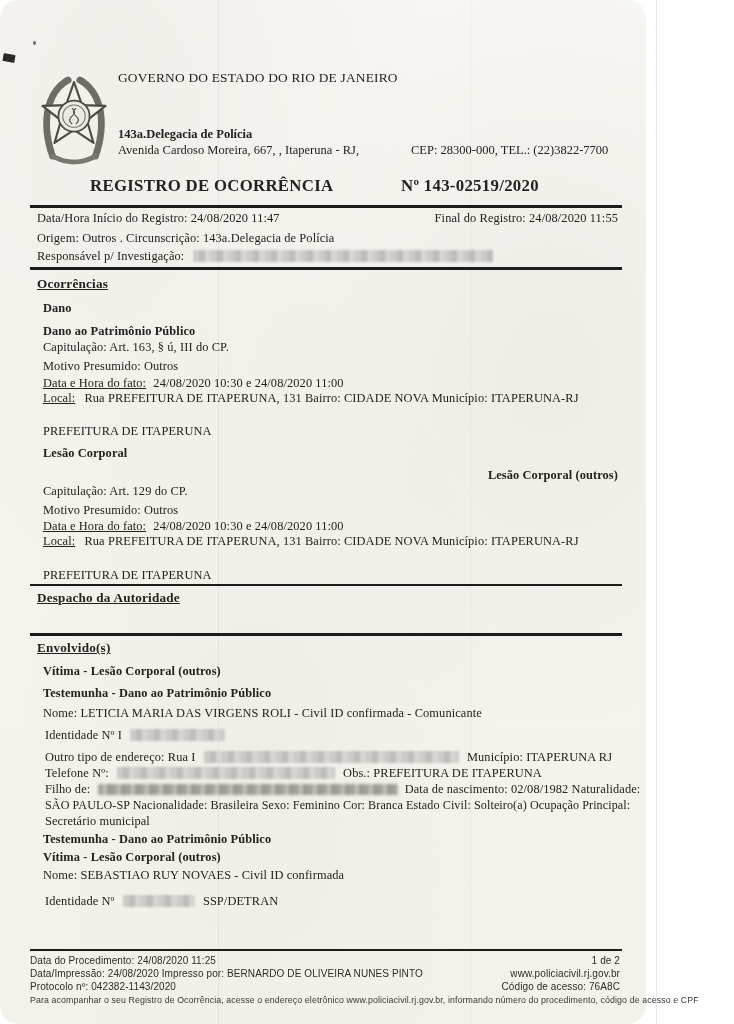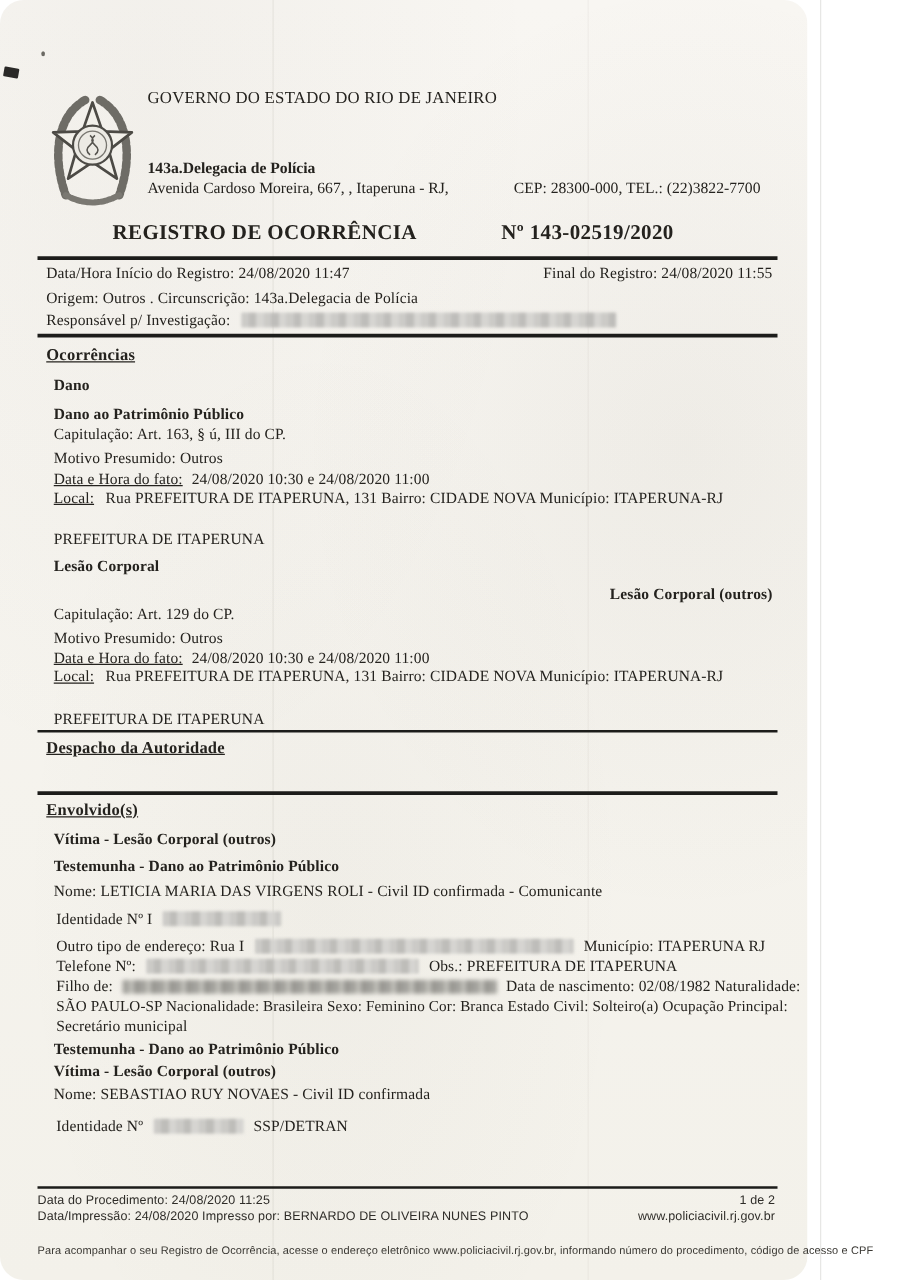--- a/index.html
+++ b/index.html
@@ -159,15 +159,19 @@
 
   <div class="hr" style="top:949px;height:2px;"></div>
   <div class="line footer flexrow" style="top:954px;left:30px;right:26px;">
     <span>Data do Procedimento: 24/08/2020  11:25</span>
     <span>1 de 2</span>
   </div>
   <div class="line footer flexrow" style="top:967px;left:30px;right:26px;">
     <span>Data/Impressão: 24/08/2020 Impresso por: BERNARDO DE OLIVEIRA NUNES PINTO</span>
     <span>www.policiacivil.rj.gov.br</span>
   </div>
+  <div class="line footer flexrow" style="top:980px;left:30px;right:26px;">
+    <span>Protocolo nº: 042382-1143/2020</span>
+    <span>Código de acesso: 76A8C</span>
+  </div>
   <div class="line footer footer-note" style="top:994px;left:30px;right:20px;">Para acompanhar o seu Registro de Ocorrência, acesse o endereço eletrônico www.policiacivil.rj.gov.br, informando número do procedimento, código de acesso e CPF</div>
 
 </div>
 
 </body></html>

